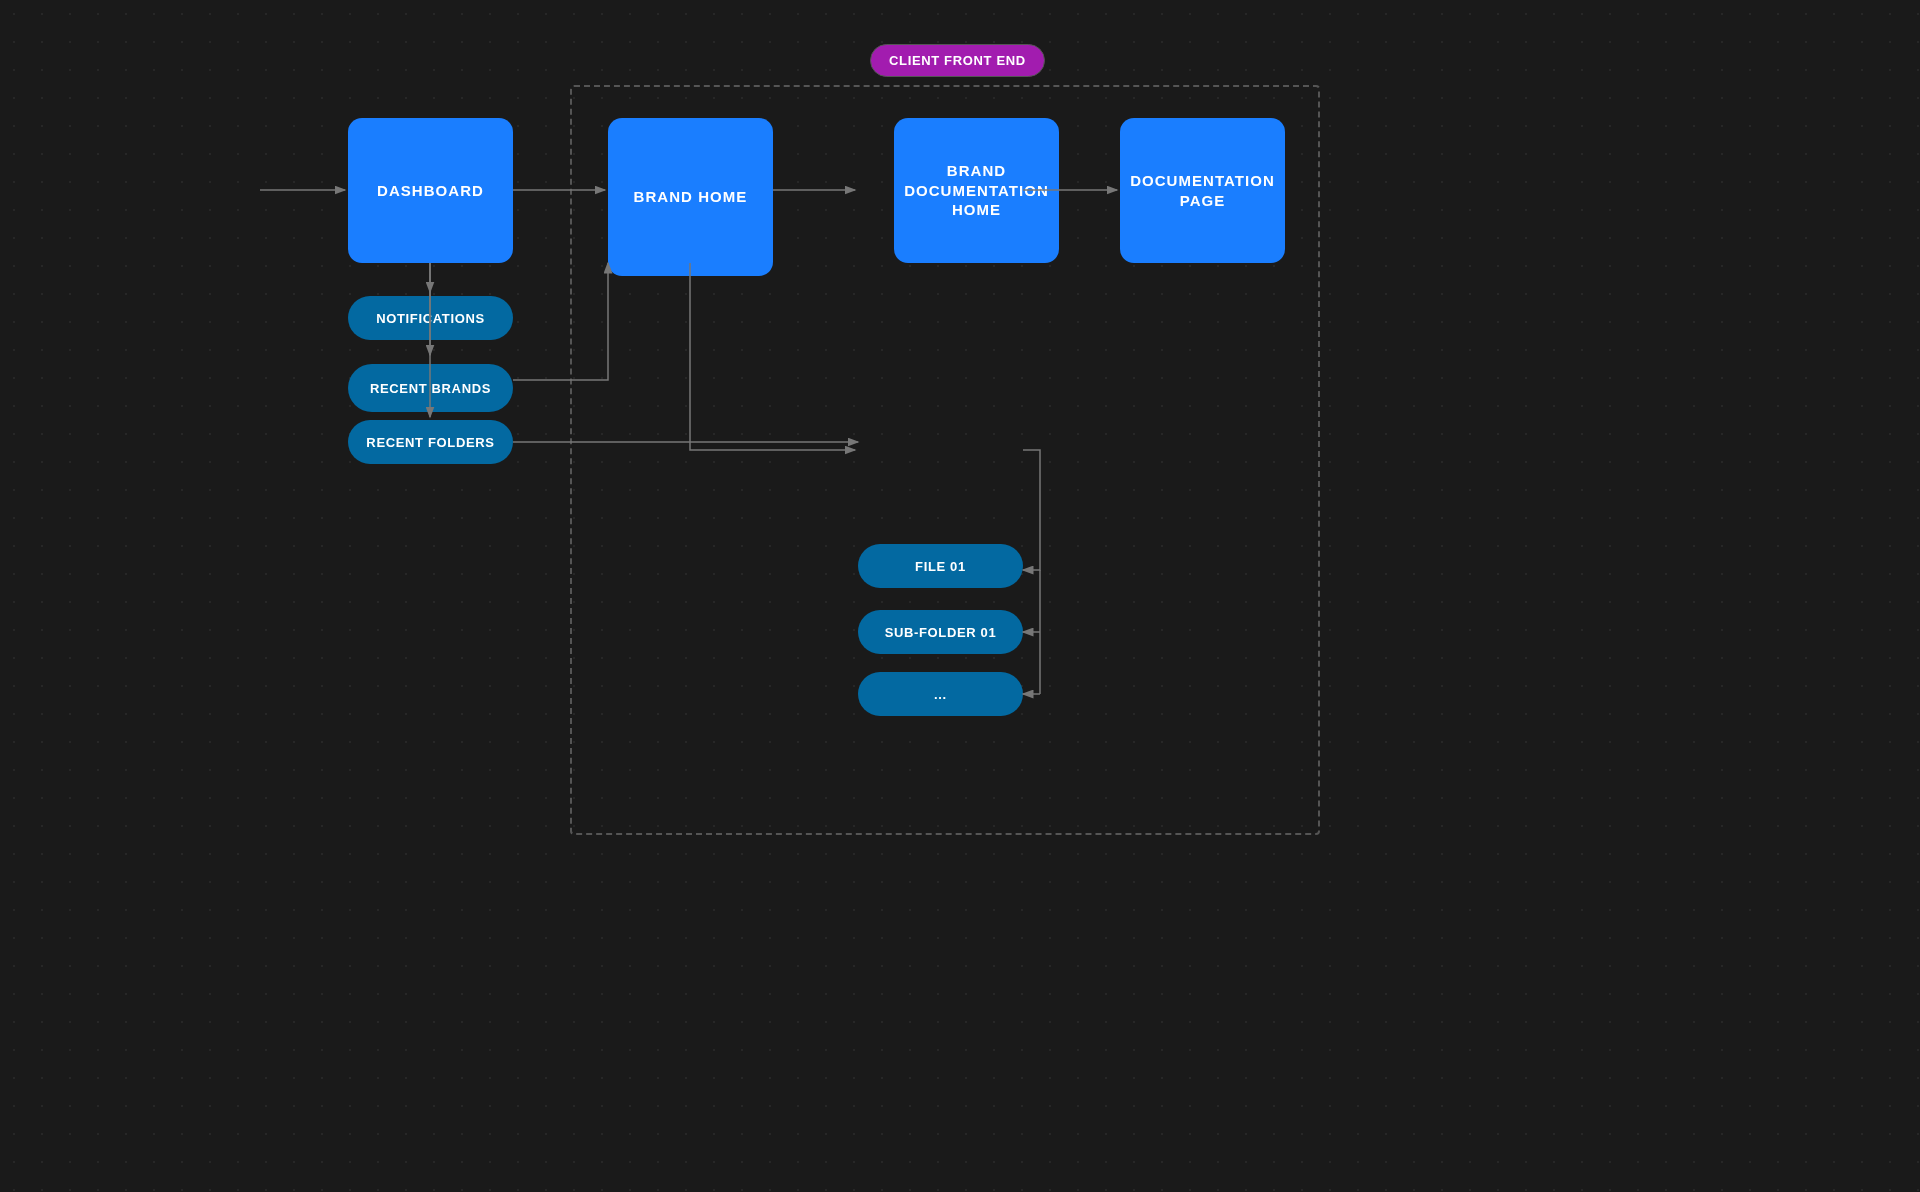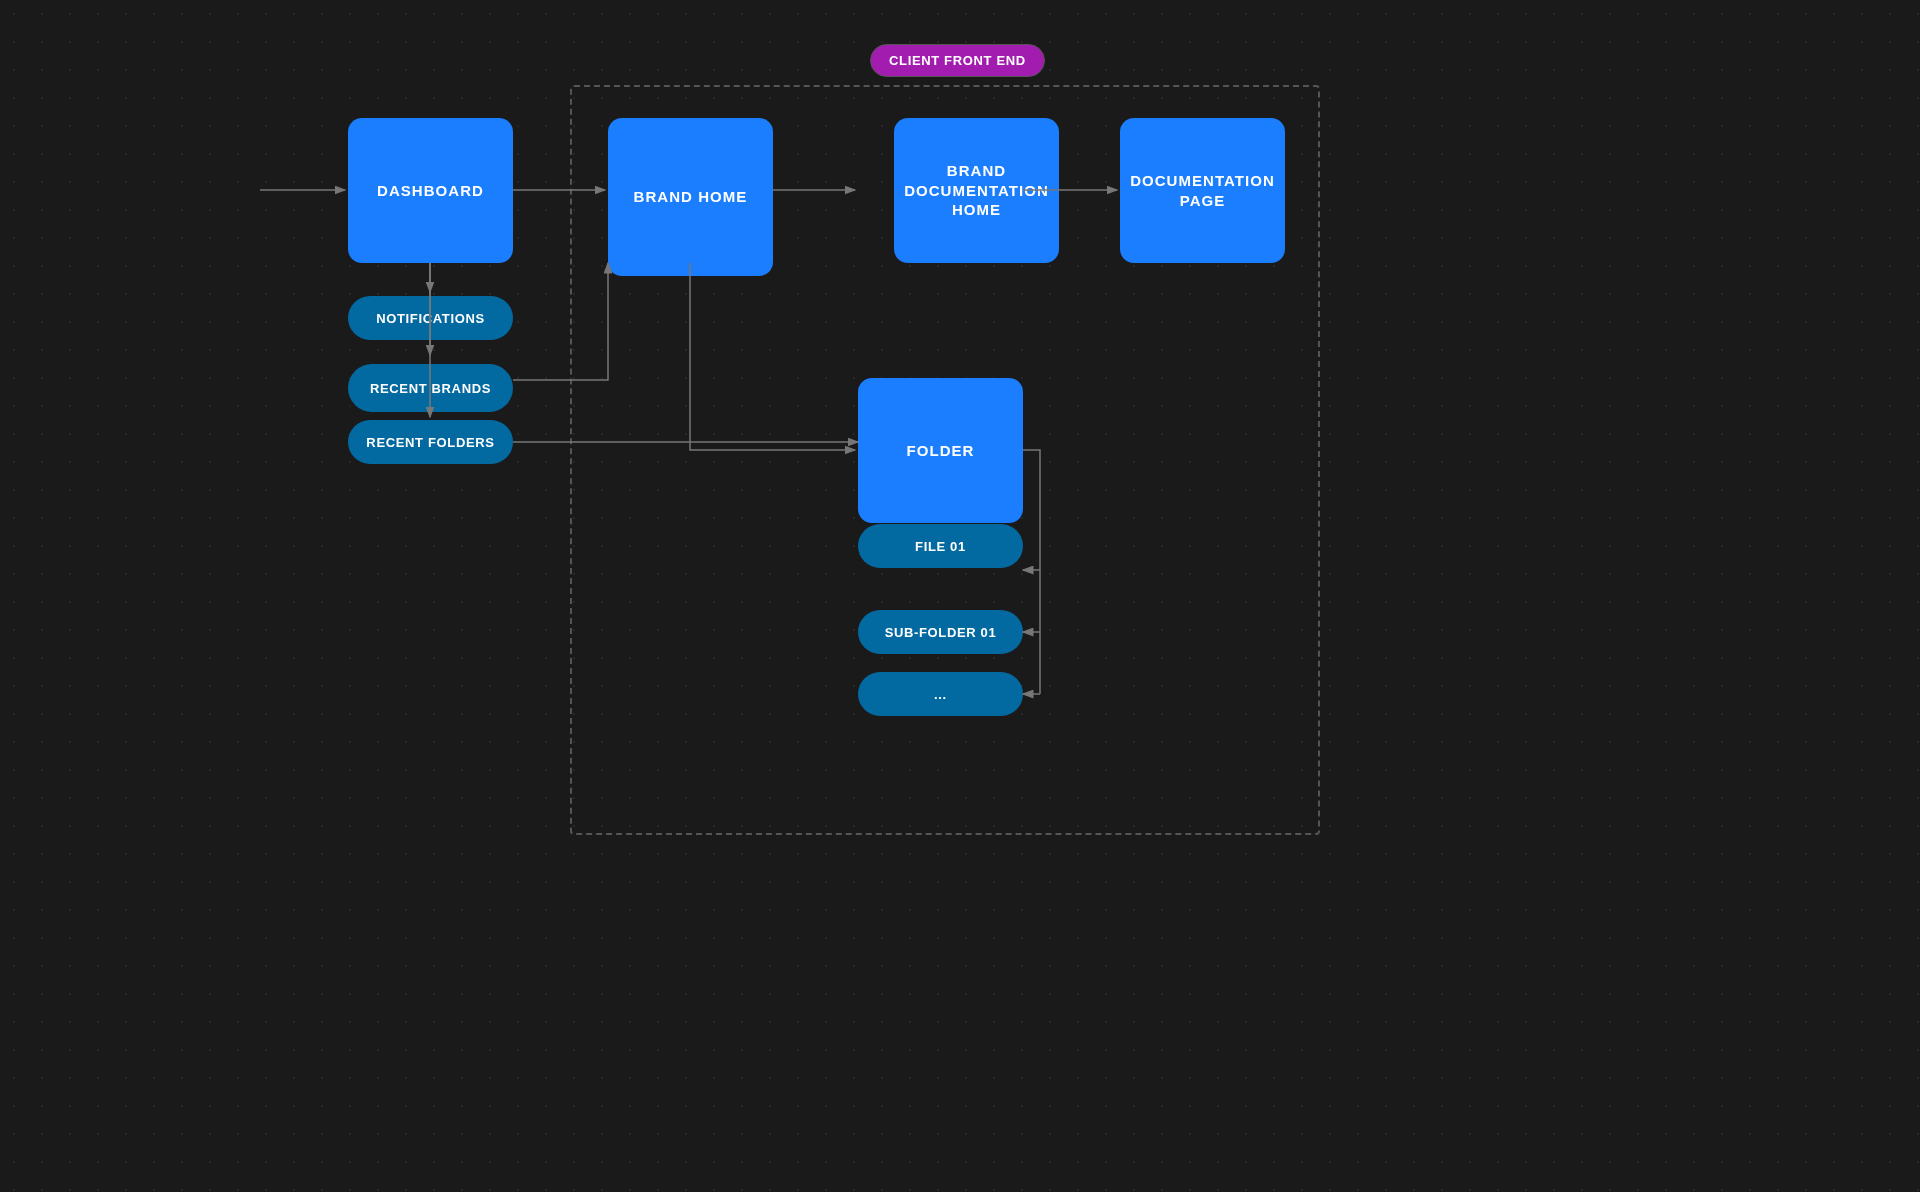--- a/index.html
+++ b/index.html
@@ -136,37 +136,34 @@
     <span style="white-space: pre-line;">BRAND
 DOCUMENTATION
 HOME</span>
   </div>
 
   <div class="page-box" style="left: 1120px; top: 118px; width: 165px; height: 145px;">
     <span style="white-space: pre-line;">DOCUMENTATION
 PAGE</span>
   </div>
 
-  <div class="page-box" style="left: 858px; top: 378px; width: 165px; height: 145px;">
-    <span>FOLDER</span>
-  </div>
 
   <div class="pill-box" style="left: 348px; top: 296px; width: 165px; height: 44px;">
     <span>NOTIFICATIONS</span>
   </div>
 
   <div class="pill-box" style="left: 348px; top: 364px; width: 165px; height: 48px;">
     <span>RECENT BRANDS</span>
   </div>
 
   <div class="pill-box" style="left: 348px; top: 420px; width: 165px; height: 44px;">
     <span>RECENT FOLDERS</span>
   </div>
 
-  <div class="pill-box" style="left: 858px; top: 524px; width: 165px; height: 44px;">
+  <div class="pill-box" style="left: 858px; top: 544px; width: 165px; height: 44px;">
     <span>FILE 01</span>
   </div>
 
   <div class="pill-box" style="left: 858px; top: 610px; width: 165px; height: 44px;">
     <span>SUB-FOLDER 01</span>
   </div>
 
   <div class="pill-box" style="left: 858px; top: 672px; width: 165px; height: 44px;">
     <span>...</span>
   </div>

